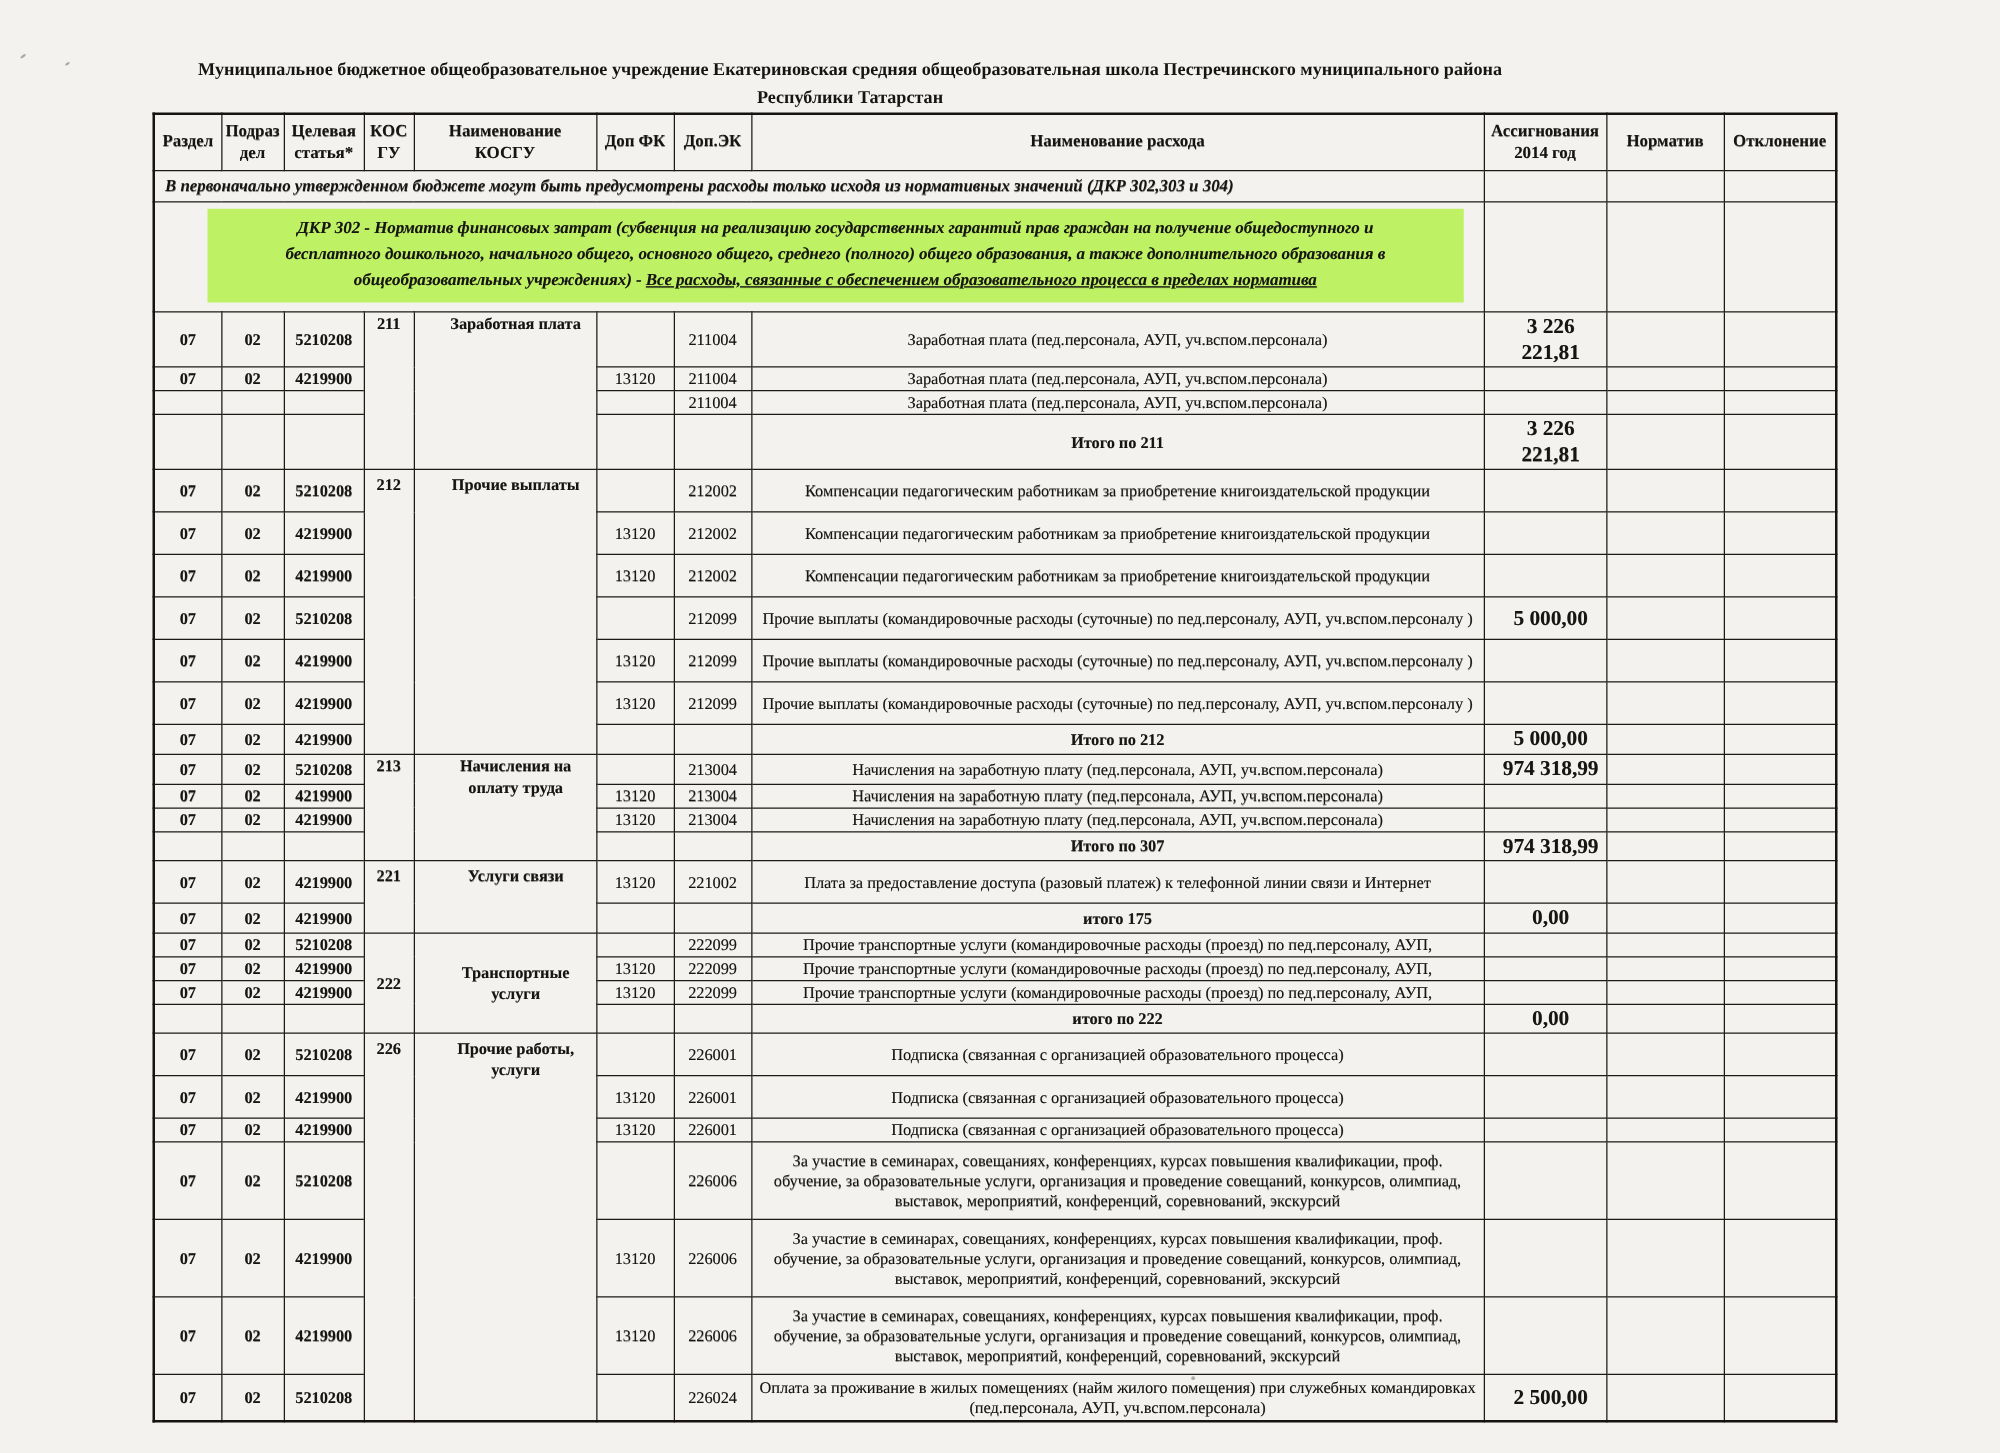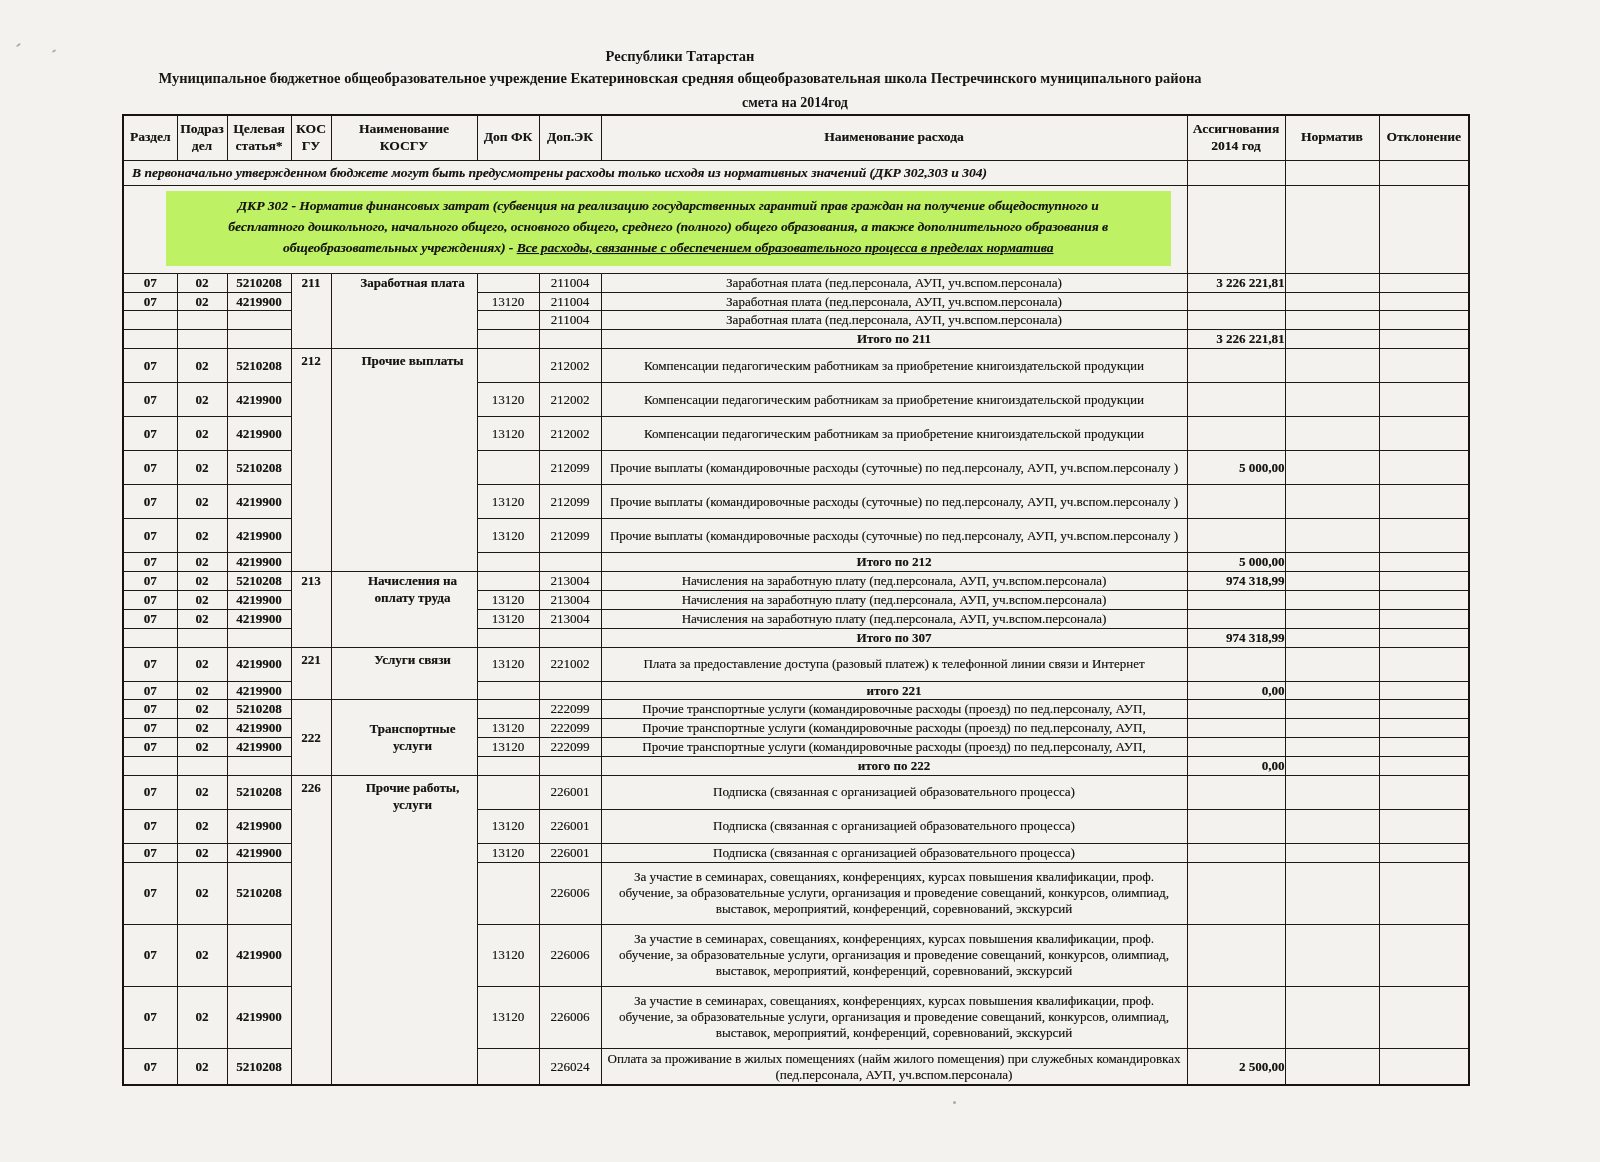--- a/index.html
+++ b/index.html
@@ -48,21 +48,21 @@
   .h2 td { height:34px; }
   .h3 td { height:62px; }
 
   .c-code { text-align:center; font-weight:700; }
   .c-fk   { text-align:center; }
   .c-kosgu { text-align:center; font-weight:700; vertical-align:top; padding-top:4px;margin-left:44px; }
   .c-kname { text-align:center; font-weight:700; vertical-align:top; padding-top:4px; line-height:1.3; padding-left:20px; padding-right:3px; }
   .v-mid  { vertical-align:middle; padding-top:0; }
   .c-name { text-align:center; padding:2px 5px; }
   .c-total { text-align:center; font-weight:700; }
-  .c-sum  { text-align:right; padding-left:9px; font-weight:700; font-size:13px; }
+  .c-sum  { text-align:center; padding-left:9px; font-weight:700; font-size:17px; }
   .total-row td { font-weight:700;margin-left:12px; }
 
   .note-row td { height:25px; }
   .note-cell {
     font-weight:700; font-style:italic; text-align:left;
     font-size:13.5px; padding:3px 8px;
   }
   .dkr-cell { padding:5px 0 7px; }
   .dkr-block {
     background:#bef264;
@@ -76,24 +76,23 @@
 </style>
 </head>
 <body>
 
 <div class="page">
   <div class="artifact a1"></div>
   <div class="artifact a2"></div>
   <div class="artifact a3"></div>
 
   <div class="doc-title">
+    <div>Муниципальное бюджетное общеобразовательное учреждение Екатериновская  средняя общеобразовательная школа Пестречинского муниципального района</div>
     <div>Республики Татарстан</div>
-    <div>Муниципальное бюджетное общеобразовательное учреждение Екатериновская  средняя общеобразовательная школа Пестречинского муниципального района</div>
   </div>
-  <div class="sheet-title">смета на 2014год</div>
 
   <table class="budget">
     <colgroup>
       <col style="width:54px">
         <col style="width:50px">
         <col style="width:64px">
         <col style="width:40px">
       <col style="width:146px">
         <col style="width:62px">
         <col style="width:62px">
@@ -319,21 +318,21 @@
           <td class="c-sum"></td>
           <td class="c-emp"></td>
           <td class="c-emp"></td>
         </tr>
         <tr class="h1 total-row">
           <td class="c-code">07</td>
           <td class="c-code">02</td>
           <td class="c-code">4219900</td>
           <td class="c-fk"></td>
           <td class="c-fk"></td>
-          <td class="c-name c-total">итого 221</td>
+          <td class="c-name c-total">итого 175</td>
           <td class="c-sum">0,00</td>
           <td class="c-emp"></td>
           <td class="c-emp"></td>
         </tr>
         <tr class="h1">
           <td class="c-code">07</td>
           <td class="c-code">02</td>
           <td class="c-code">5210208</td>
           <td class="c-kosgu v-mid" rowspan="4">222</td>
           <td class="c-kname v-mid" rowspan="4">Транспортные услуги</td>

